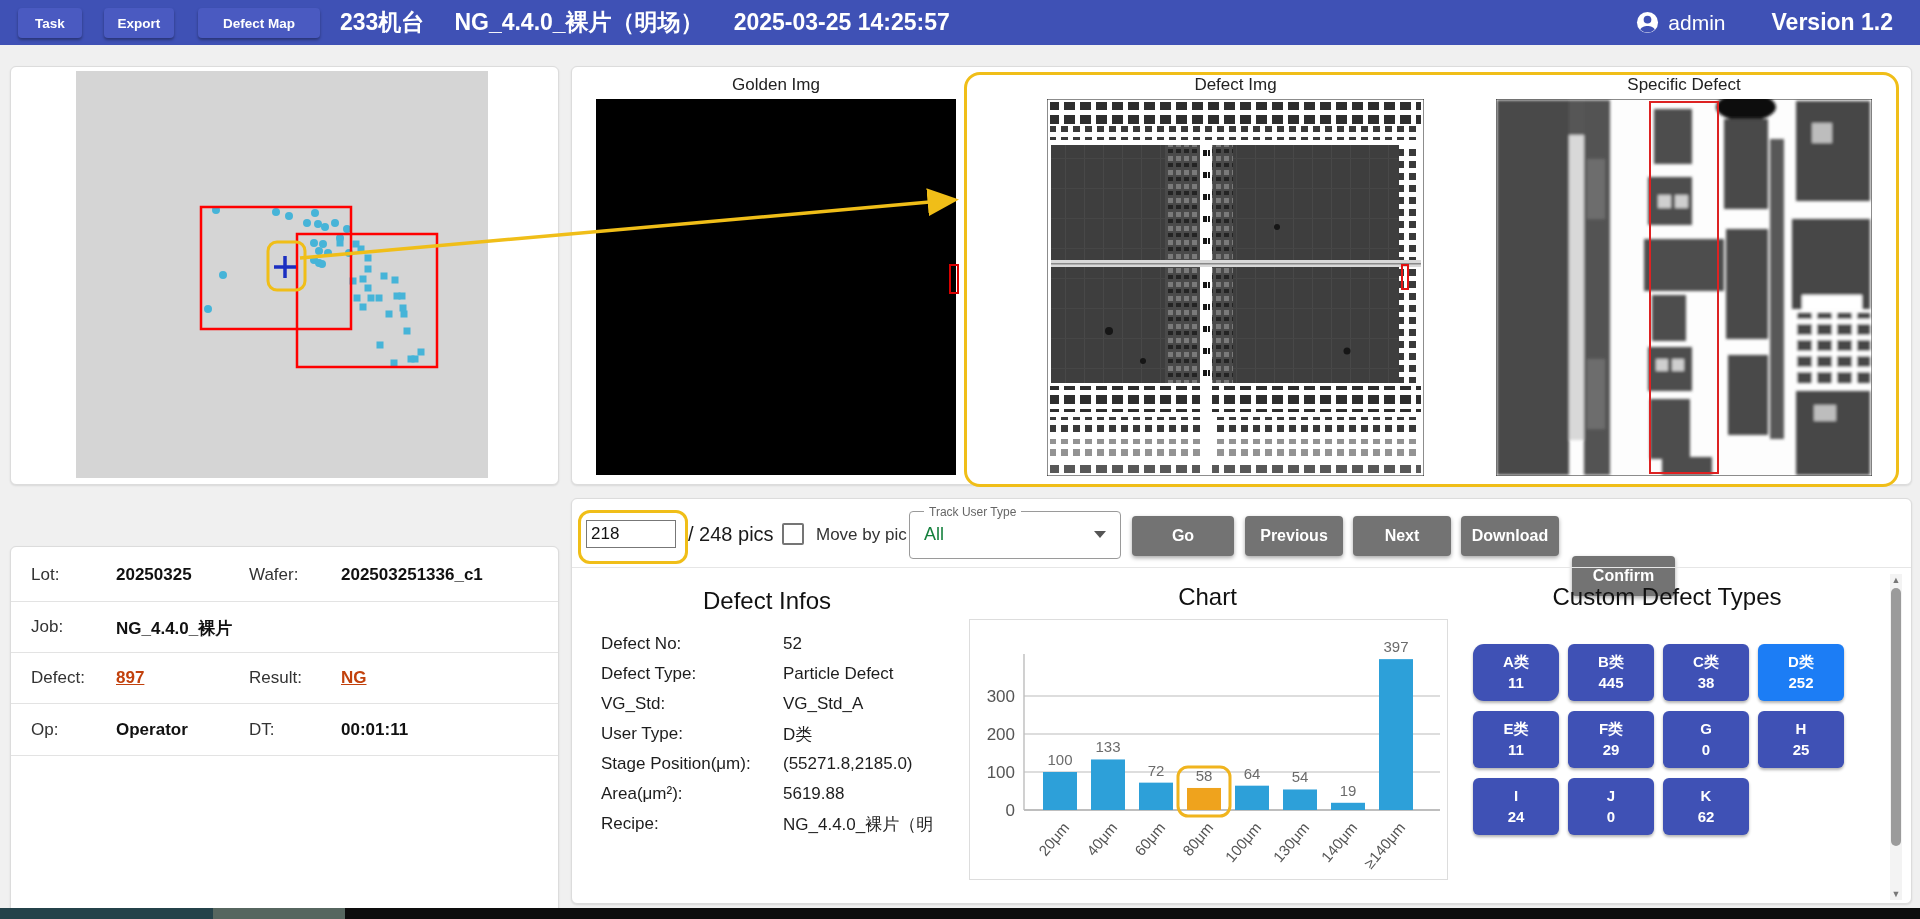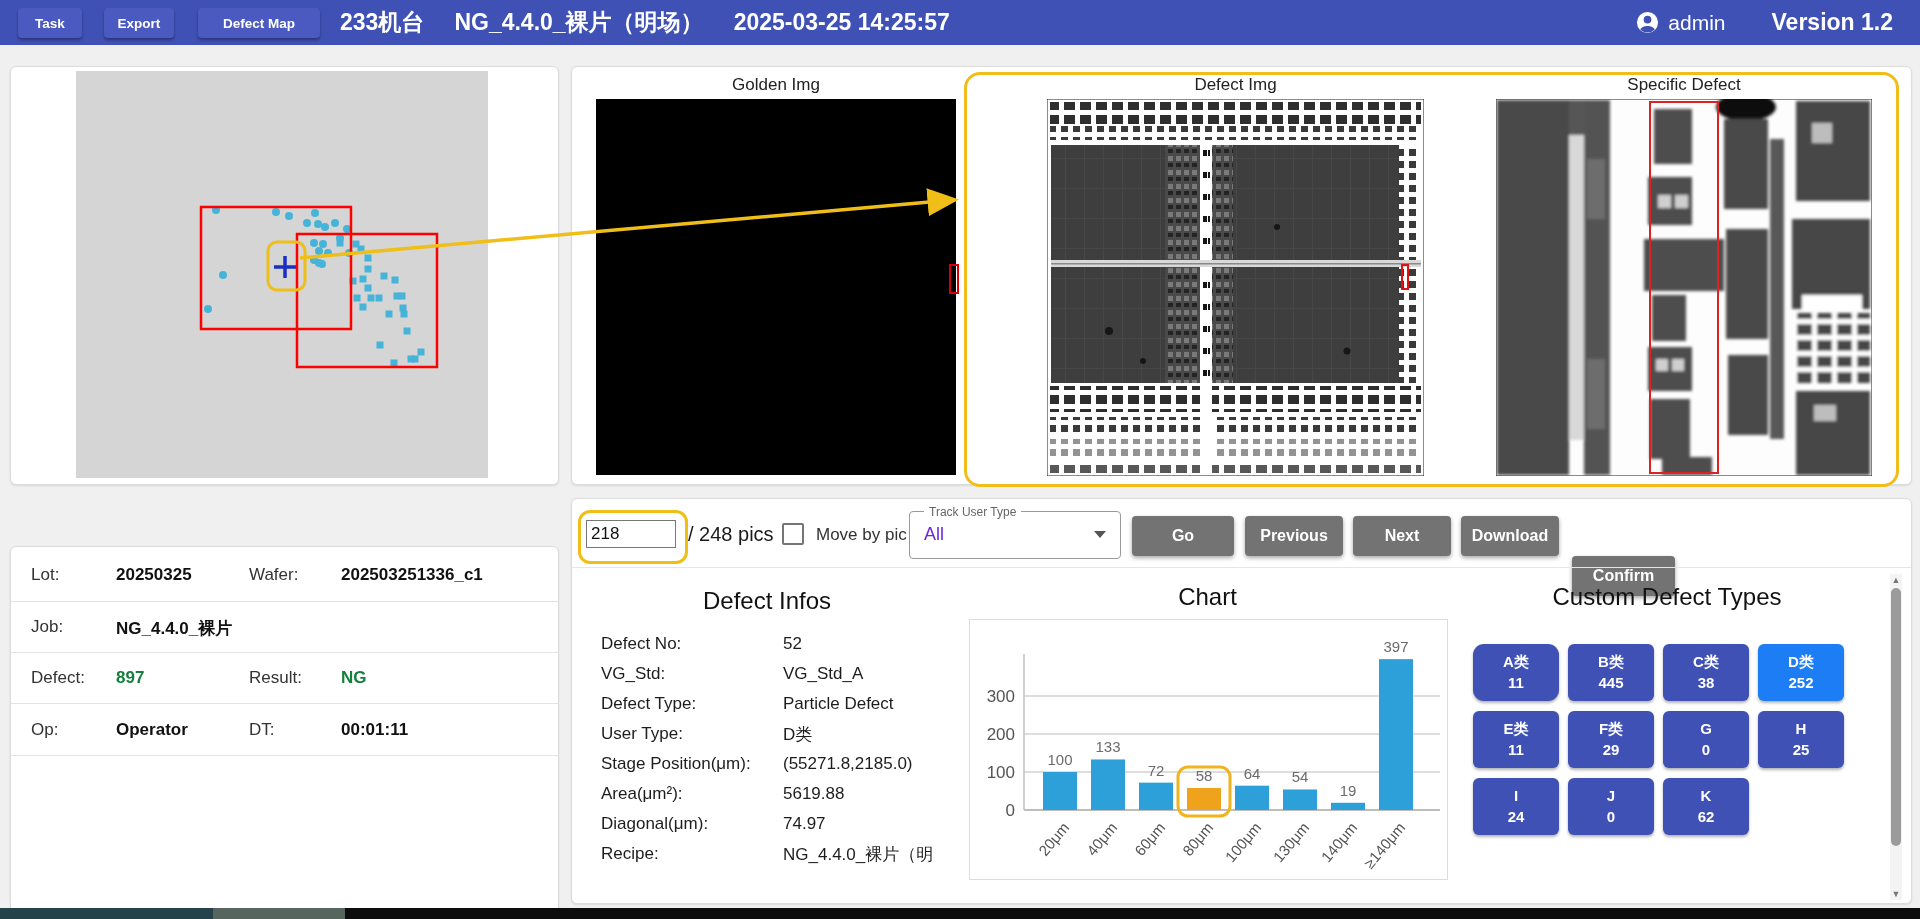--- a/index.html
+++ b/index.html
@@ -33,32 +33,32 @@
   #golden-img{position:absolute;left:24px;top:32px;width:360px;height:376px;background:#000;}
   #golden-marker{position:absolute;left:353px;top:165px;width:6px;height:26px;border:2px solid #d80000;}
   #highlight-frame{position:absolute;left:964px;top:72px;width:929px;height:409px;border:3px solid #f0be18;
     border-radius:16px;z-index:5;pointer-events:none;}
   #arrow-overlay{position:absolute;left:0;top:0;width:1920px;height:919px;z-index:6;pointer-events:none;}
 
   
   .hr{position:absolute;left:0;right:0;height:1px;background:#e3e3e3;}
   .itrow span{position:absolute;font-size:17px;color:#333;white-space:nowrap;}
   .itrow .val{font-weight:bold;color:#111;}
-  .itrow .alert{color:#15803d;}
+  .itrow .alert{color:#c2410c;text-decoration:underline;}
 
   
   #pic-highlight{position:absolute;left:6px;top:11px;width:104px;height:48px;border:3px solid #f0be18;border-radius:12px;}
   #pic-input{position:absolute;left:14px;top:21px;width:80px;height:26px;border:1.5px solid #777;font-size:17px;
     padding:0 4px;font-family:inherit;color:#111;}
   #pic-count{position:absolute;left:116px;top:24px;font-size:20px;color:#1a1a1a;white-space:nowrap;}
   #cb{position:absolute;left:210px;top:24px;width:18px;height:18px;border:2px solid #757575;border-radius:2px;cursor:pointer;background:#fff;}
   #cb-label{position:absolute;left:244px;top:26px;font-size:17px;color:#333;}
   #select-box{position:absolute;left:337px;top:12px;width:210px;height:46px;border:1px solid #9a9a9a;border-radius:4px;cursor:pointer;}
   #select-label{position:absolute;left:14px;top:-7px;background:#fff;padding:0 5px;font-size:12px;color:#666;white-space:nowrap;}
-  #select-value{position:absolute;left:14px;top:12px;font-size:18px;color:#6d28d9;}
+  #select-value{position:absolute;left:14px;top:12px;font-size:18px;color:#15803d;}
   #select-caret{position:absolute;right:14px;top:19px;width:0;height:0;border-left:6px solid transparent;
     border-right:6px solid transparent;border-top:7px solid #555;}
   .act-btn{position:absolute;top:17px;height:40px;background:#737373;color:#fff;border:none;border-radius:4px;
     font-weight:bold;font-size:16px;box-shadow:0 2px 4px rgba(0,0,0,.35);cursor:pointer;font-family:inherit;}
   #controls-divider{position:absolute;left:0;top:68px;width:100%;height:1px;background:#e6e6e6;}
 
   
   #defect-info-rows{position:absolute;left:29px;top:130px;width:400px;}
   .di-row{height:30px;display:flex;align-items:center;font-size:17px;color:#1d1d1d;white-space:nowrap;}
   .di-row .dil{width:182px;}
@@ -327,42 +327,38 @@
     <button class="act-btn" style="left:1000px;width:103px;margin-top:40px;">Confirm</button>
     <div id="controls-divider"></div>
 
     <div class="section-title" style="left:60px;top:88px;width:270px;">Defect Infos</div>
     <div id="defect-info-rows">
         <div class="di-row">
           <span class="dil">Defect No:</span>
           <span>52</span>
         </div>
         <div class="di-row">
+          <span class="dil">Defect Type:</span>
+          <span>Particle Defect</span>
+        </div>
+        <div class="di-row">
           <span class="dil">VG_Std:</span>
           <span>VG_Std_A</span>
         </div>
         <div class="di-row">
-          <span class="dil">Defect Type:</span>
-          <span>Particle Defect</span>
-        </div>
-        <div class="di-row">
           <span class="dil">User Type:</span>
           <span>D类</span>
         </div>
         <div class="di-row">
           <span class="dil">Stage Position(μm):</span>
           <span>(55271.8,2185.0)</span>
         </div>
         <div class="di-row">
           <span class="dil">Area(μm²):</span>
           <span>5619.88</span>
-        </div>
-        <div class="di-row">
-          <span class="dil">Diagonal(μm):</span>
-          <span>74.97</span>
         </div>
         <div class="di-row">
           <span class="dil">Recipe:</span>
           <span>NG_4.4.0_裸片（明</span>
         </div>
       </div>
 
     <div class="section-title" style="left:397px;top:84px;width:477px;">Chart</div>
     <div id="chart-box">
       <svg id="chart-svg" width="477" height="259" viewBox="0 0 477 259">

